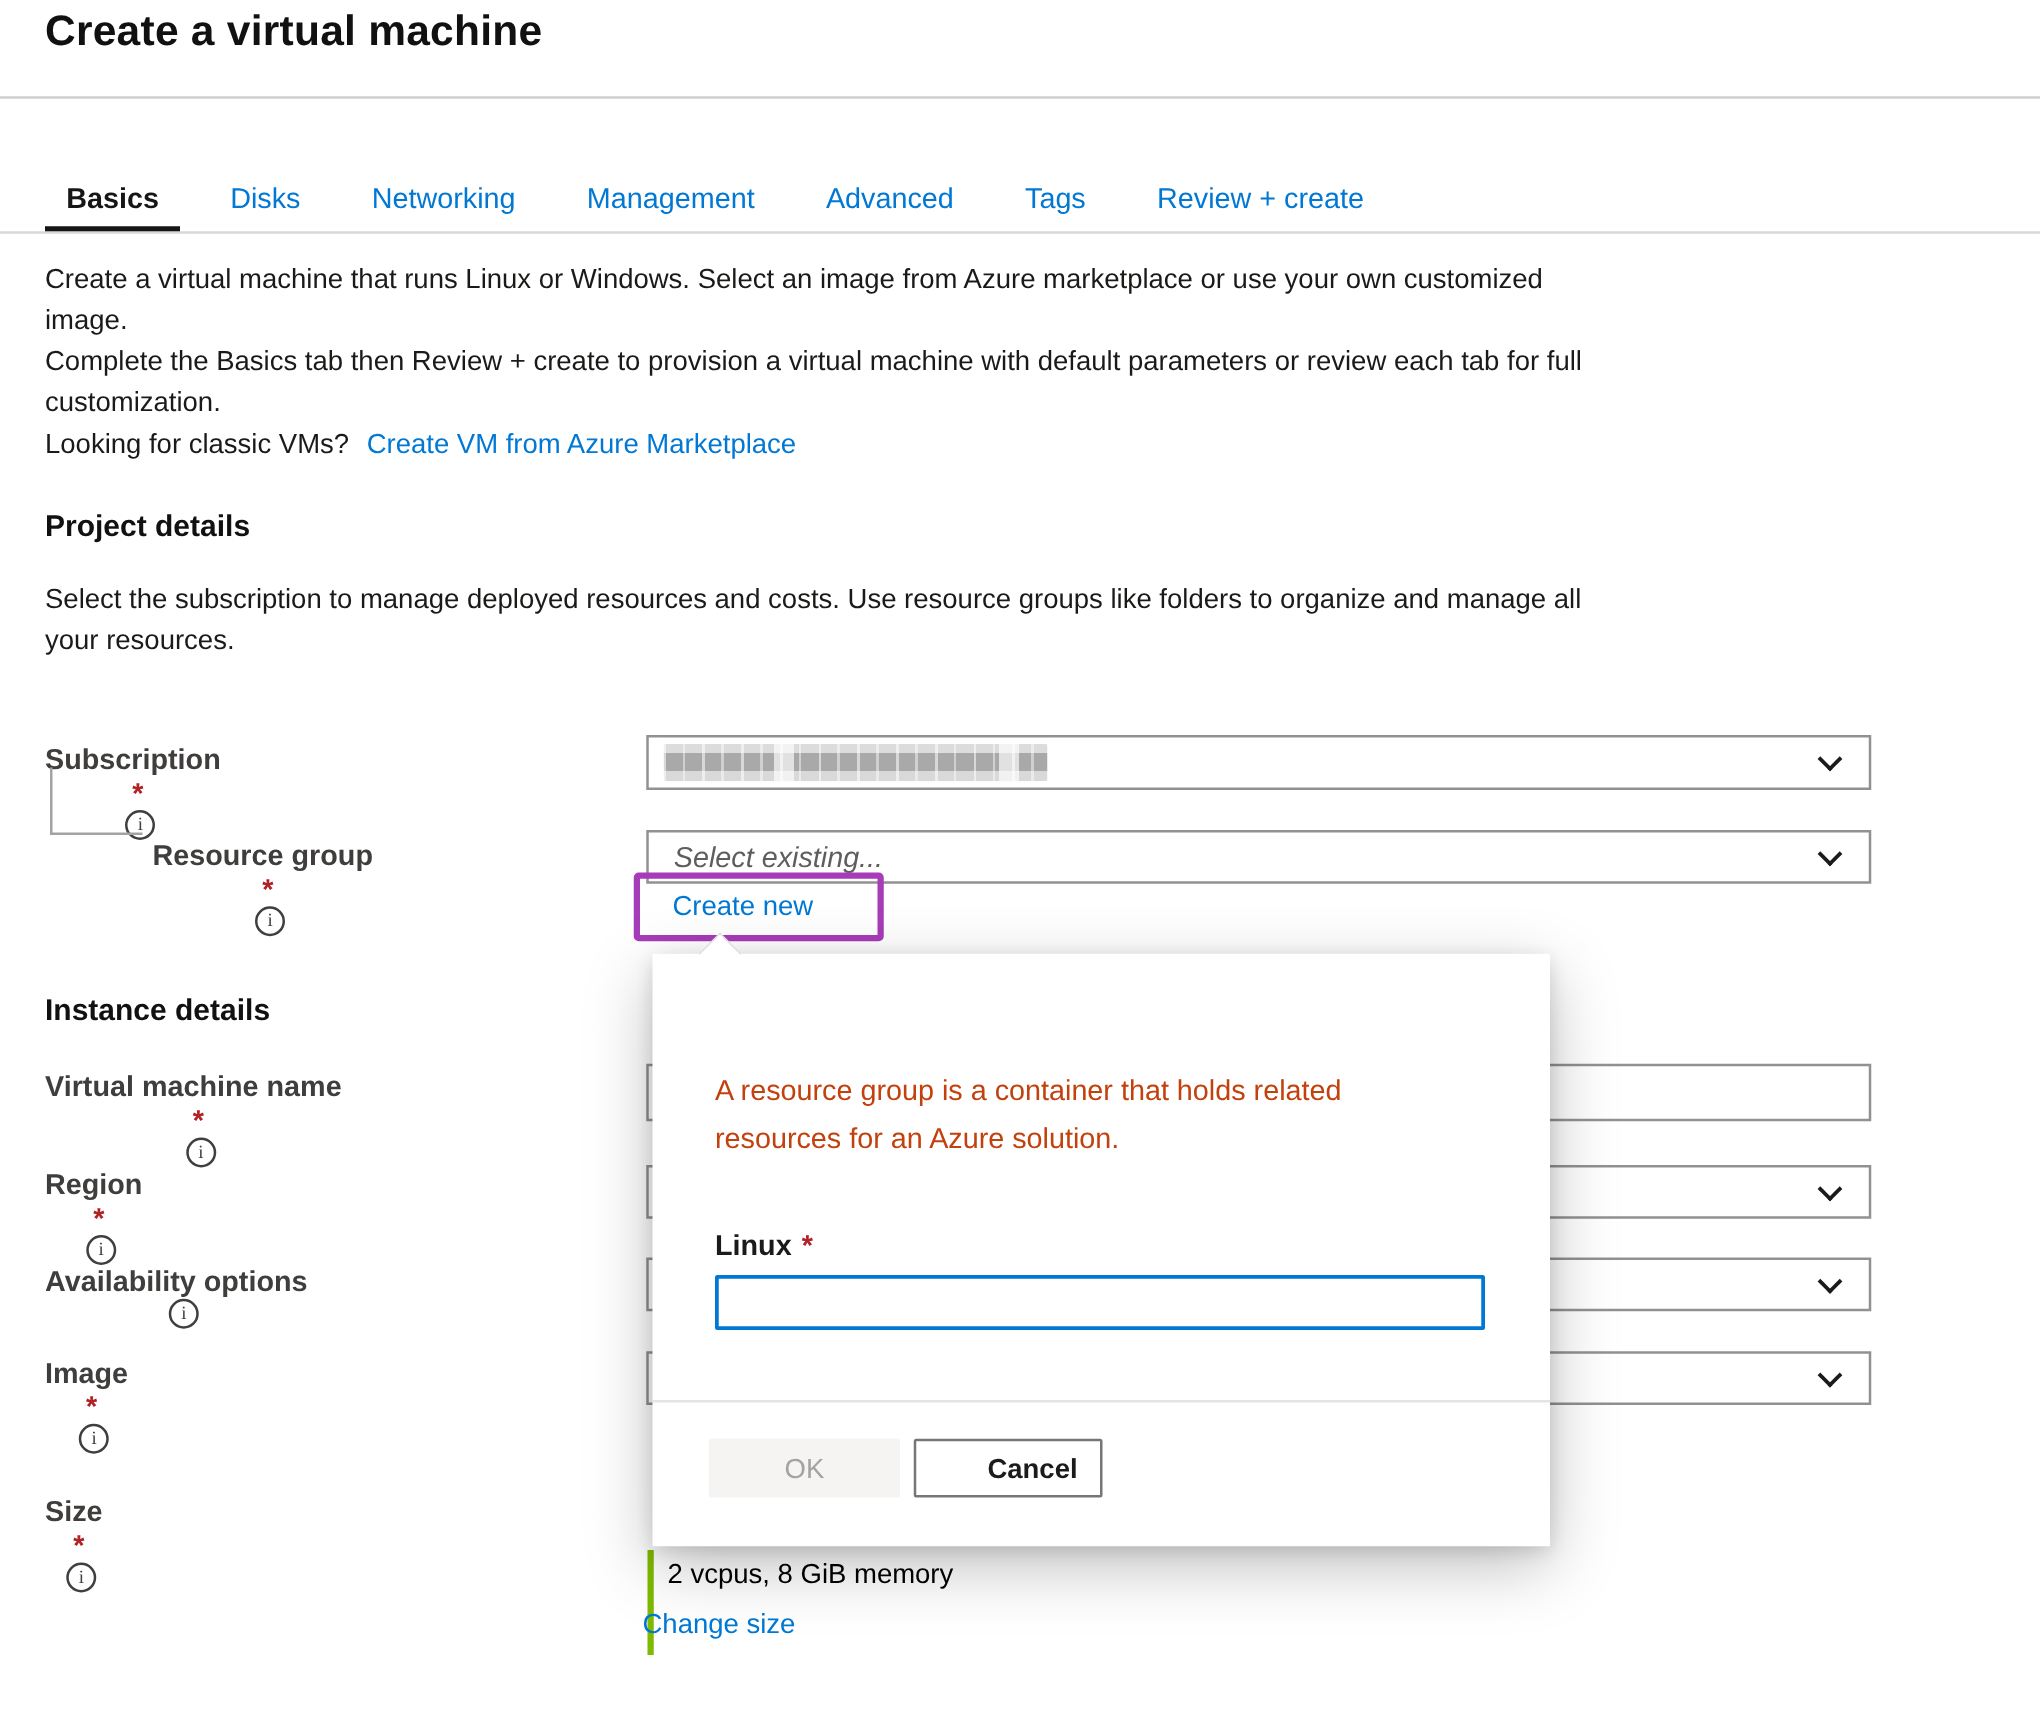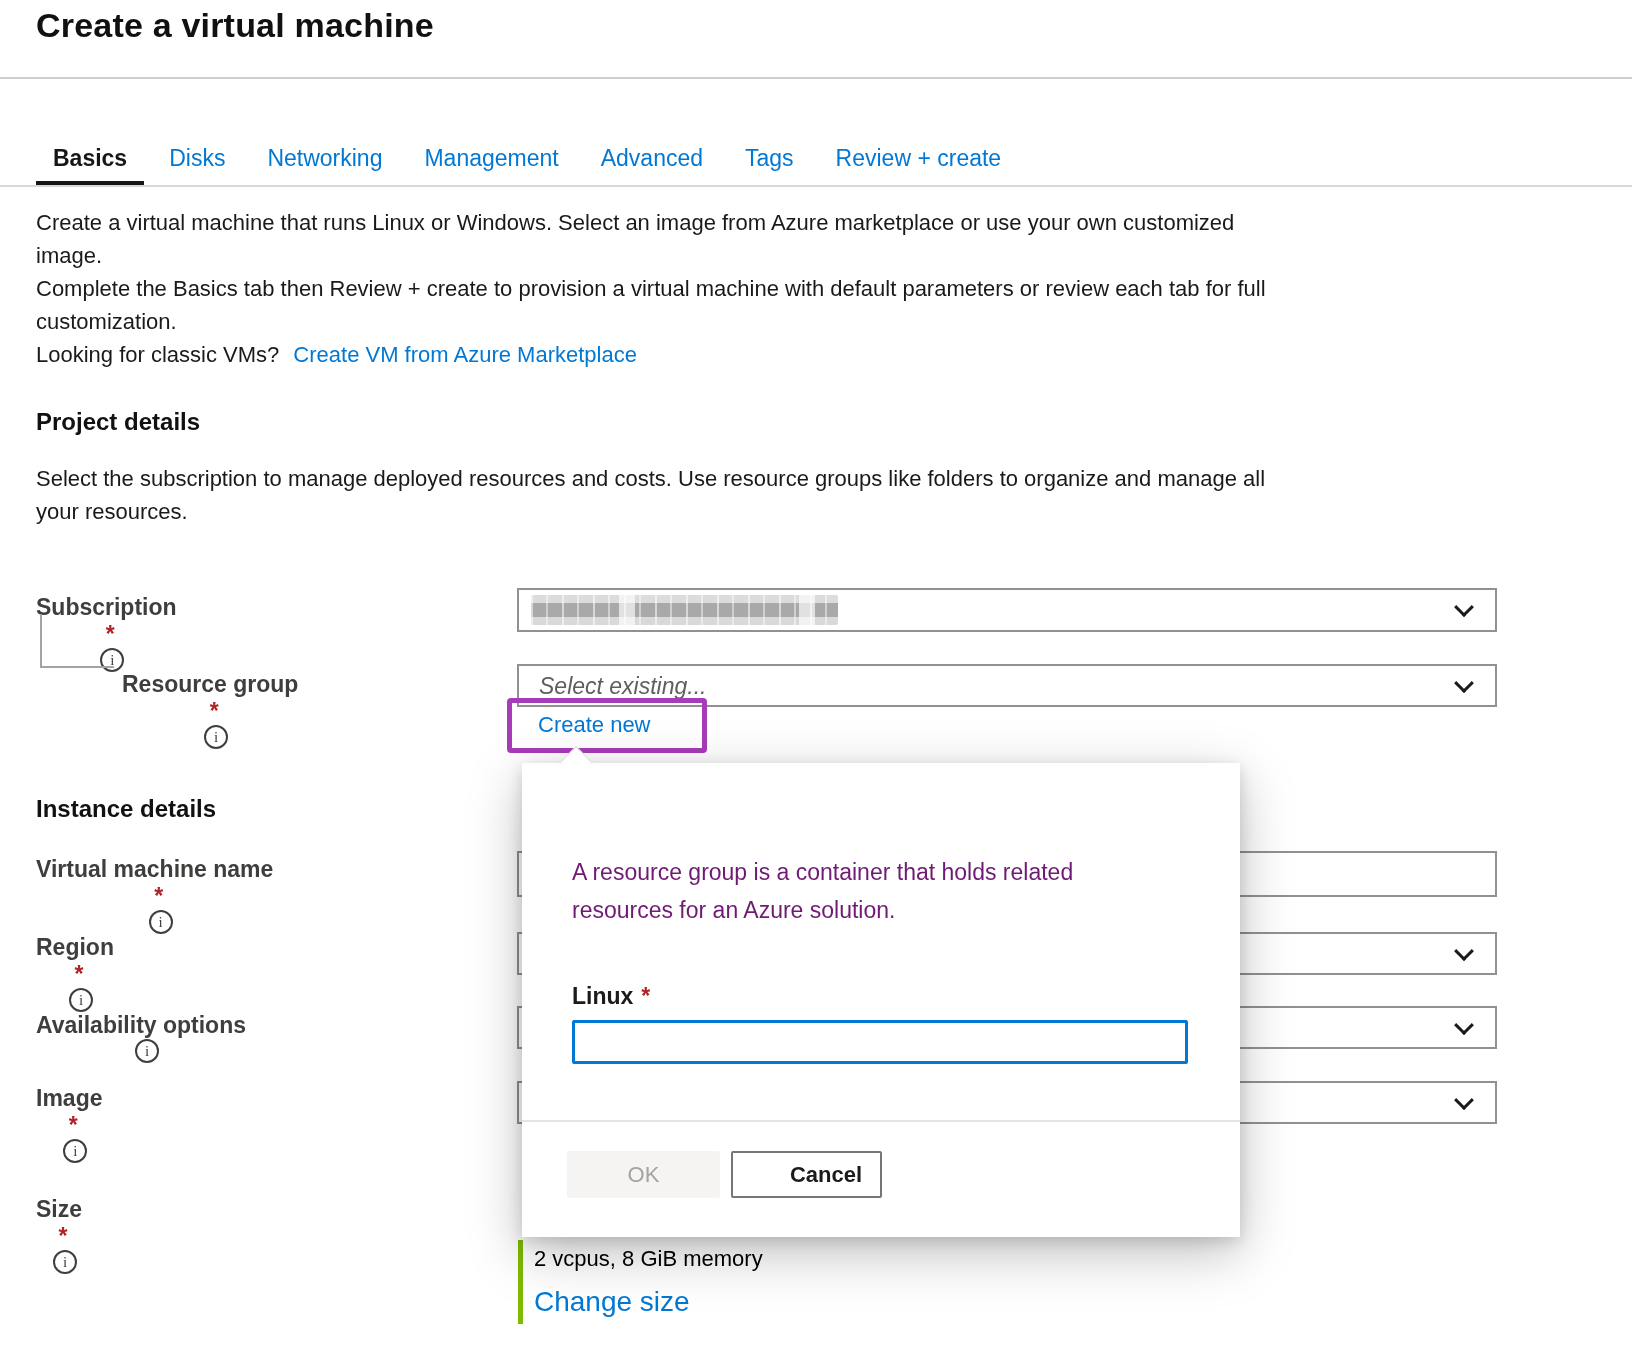--- a/index.html
+++ b/index.html
@@ -5,21 +5,21 @@
   * { margin:0; padding:0; box-sizing:border-box; }
   html,body { background:#ffffff; }
   body { font-family:"Liberation Sans", sans-serif; color:#1b1a19; }
   #screen {
     position:relative; width:1632px; height:1368px; background:#fff; overflow:hidden;
   }
   
   .page-title { position:absolute; left:36px; top:6px; font-size:34px; font-weight:700; color:#111; letter-spacing:.2px; }
   .top-divider { position:absolute; left:0; top:77px; width:1632px; height:2px; background:#cfcfcf; }
   
-  .tabs { position:absolute; left:36px; top:136px; display:flex; gap:8px; height:50px; }
+  .tabs { position:absolute; left:36px; top:136px; display:flex; gap:23px; height:50px; }
   .tab { padding:0 17px; font-size:23px; color:#0078d4; display:flex; align-items:center; cursor:pointer; border-bottom:5px solid transparent; }
   .tab.active { color:#161616; font-weight:600; border-bottom:5px solid #161616; }
   .tabs-underline { position:absolute; left:0; top:185px; width:1632px; height:2px; background:#d8d8d8; }
   
   .intro { position:absolute; left:36px; top:206px; font-size:22px; line-height:33px; color:#1b1a19; }
   .classic-row { margin-top:0; }
   .link { color:#0078d4; cursor:pointer; text-decoration:none; }
   .classic-link { margin-left:14px; }
   
   .section-heading { position:absolute; left:36px; font-size:24px; font-weight:700; color:#111; }
@@ -56,35 +56,35 @@
   .highlight-box { position:absolute; left:507px; top:698px; width:200px; height:55px; border:5px solid #a73cb8; border-radius:4px; z-index:14; pointer-events:none; }
   
   .popup {
     position:absolute; left:522px; top:763px; width:718px; height:474px; background:#fff; z-index:20;
     box-shadow:0 16px 50px rgba(0,0,0,.25), 0 4px 14px rgba(0,0,0,.14);
   }
   .popup-caret {
     position:absolute; left:42px; top:-12px; width:24px; height:24px; background:#fff;
     transform:rotate(45deg); border-top:1px solid #dcdcdc; border-left:1px solid #dcdcdc;
   }
-  .popup-desc { position:absolute; left:50px; top:90px; width:640px; font-size:23px; line-height:38px; color:#701a75; }
+  .popup-desc { position:absolute; left:50px; top:90px; width:640px; font-size:23px; line-height:38px; color:#c2410c; }
   .popup-name-label { position:absolute; left:50px; top:220px; display:flex; align-items:center; font-size:23px; font-weight:600; color:#1c1b1a; }
   .popup-name-input {
     position:absolute; left:50px; top:257px; width:616px; height:44px;
     border:3px solid #0078d4; border-radius:2px; outline:none;
     font-family:"Liberation Sans", sans-serif; font-size:22px; padding:0 12px; color:#1b1a19;
   }
   .popup-divider { position:absolute; left:0; top:357px; width:100%; height:2px; background:#e4e4e4; }
   .btn { position:absolute; top:388px; height:47px; font-family:"Liberation Sans", sans-serif; font-size:22px; border-radius:2px; cursor:pointer;text-align:center; }
   .btn-ok { left:45px; width:153px; background:#f5f4f3; border:none; color:#a5a3a1; }
   .btn-cancel { left:209px; width:151px; background:#fff; border:2px solid #767676; color:#1c1b1a; font-weight:600;padding-left:39px; }
   
   .size-bar { position:absolute; left:518px; top:1240px; width:5px; height:84px; background:#7fba00; }
   .size-specs { position:absolute; left:534px; top:1246px; font-size:22px; color:#000000; }
-  .change-size { position:absolute; left:534px; top:1286px; font-size:28px; }
+  .change-size { position:absolute; left:514px; top:1286px; font-size:22px; }
 </style>
 </head>
 <body>
 
 <div id="screen">
 
   <div class="page-title">Create a virtual machine</div>
   <div class="top-divider"></div>
 
   <div class="tabs">

